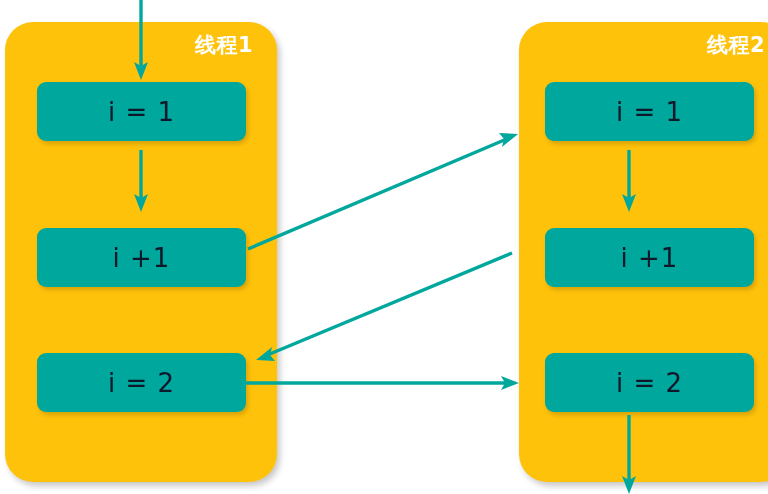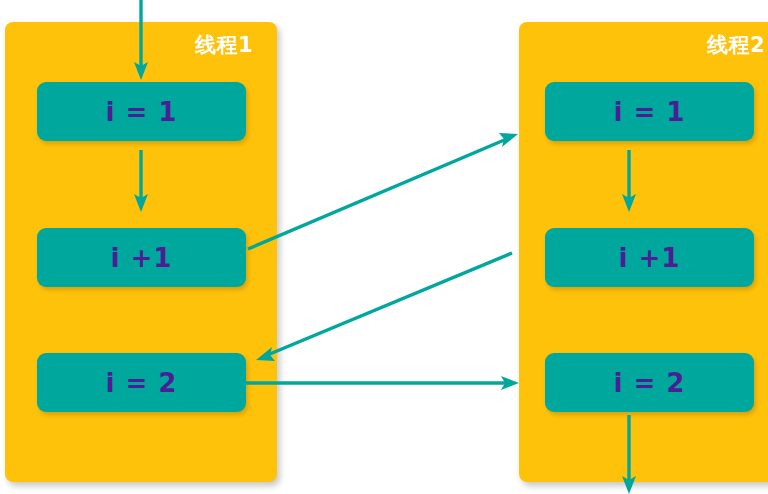--- a/index.html
+++ b/index.html
@@ -19,21 +19,21 @@
     position: absolute;
     left: 0; top: 0;
     width: 768px;
     height: 494px;
   }
 
   
   .thread-panel {
     position: absolute;
     background: #FFC20A;
-    border-radius: 8px;
+    border-radius: 28px;
     box-shadow: 3px 4px 6px rgba(0,0,0,0.22);
   }
   #thread-panel-1 {
     left: 5px;
     top: 22px;
     width: 272px;
     height: 460px;
   }
   #thread-panel-2 {
     left: 493px;
@@ -53,23 +53,23 @@
     line-height: 26px;
     letter-spacing: 0.5px;
     white-space: nowrap;
   }
 
   
   .step-box {
     position: absolute;
     background: #00A79D;
     border-radius: 9px;
-    color: #4c1d95;
+    color: #0f172a;
     font-size: 26px;
-    font-weight: 700;
+    font-weight: 400;
     display: flex;
     align-items: center;
     justify-content: center;
     letter-spacing: 1px;
     box-shadow: 2px 3px 4px rgba(0,0,0,0.16);
     white-space: pre;
   }
 
   
   #t1-step-0 { left: 32px; top: 60px;  width: 209px; height: 59px; }

